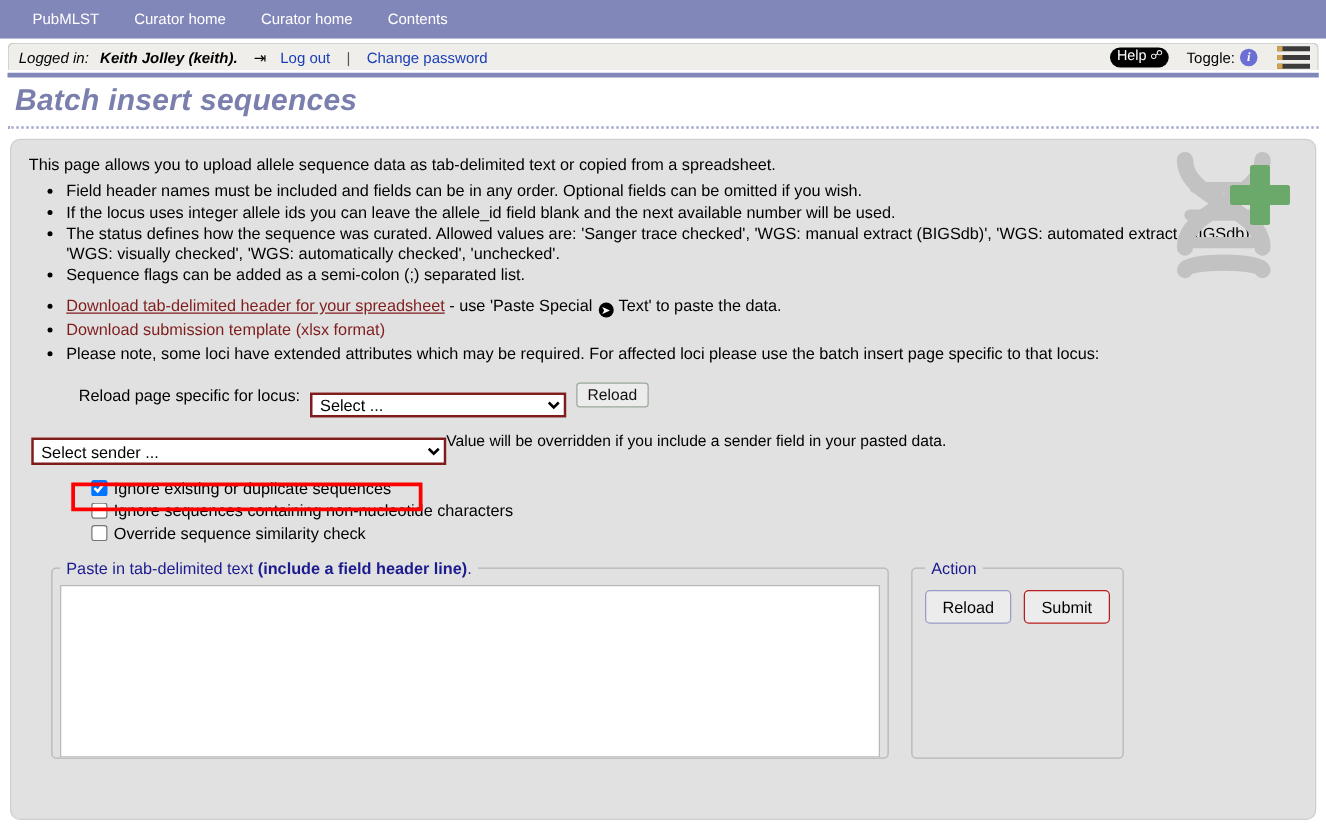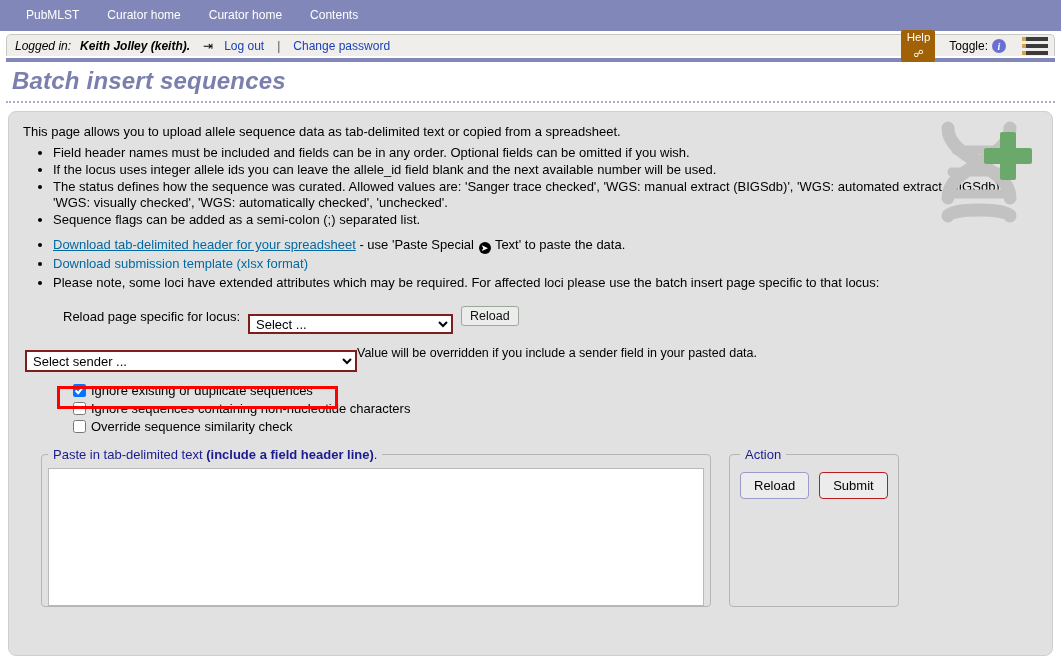--- a/index.html
+++ b/index.html
@@ -68,31 +68,30 @@
 
   #login-right {
     position: absolute;
     right: 6px; top: 0;
     height: 22px;
     display: flex;
     align-items: center;
     gap: 14px;
   }
   #help-button {
-    background: #a16207;
+    background: #000000;
     color: #ffffff;
     font-size: 11.5px;
     padding: 1px 5px 2px 6px;
-    border-radius: 2px;
+    border-radius: 8px;
     display: inline-flex;
     align-items: center;
     gap: 3px;
     cursor: pointer;
     line-height: 1.2;
-    flex-direction: column;
   }
   #help-button .ext { font-size: 10px; }
   #toggle-group { display:flex; align-items:center; gap:4px; font-size:12px; }
   .info-circle {
     width: 14px; height: 14px; border-radius: 50%;
     background: #6b6fd4; color:#fff;
     font-size: 10px; font-weight: bold; font-style: italic;
     display:flex; align-items:center; justify-content:center;
     font-family: "Liberation Serif", serif;
     cursor: pointer;
@@ -153,21 +152,21 @@
     padding-left: 30px;
     list-style: disc;
   }
   ul.info-list li {
     margin: 1px 0 1px 0;
     line-height: 16px;
     font-size: 13px;
   }
   ul.info-list li.link-li { line-height: 18px; }
   .dl-link {
-    color: #0369a1;
+    color: #7f1d1d;
     text-decoration: underline;
     cursor: pointer;
   }
   .dl-link.nounder { text-decoration: none; }
   .arrow-glyph {
     display:inline-block;
     width: 12px; height: 12px;
     border-radius: 50%;
     background: #000;
     color: #fff;

